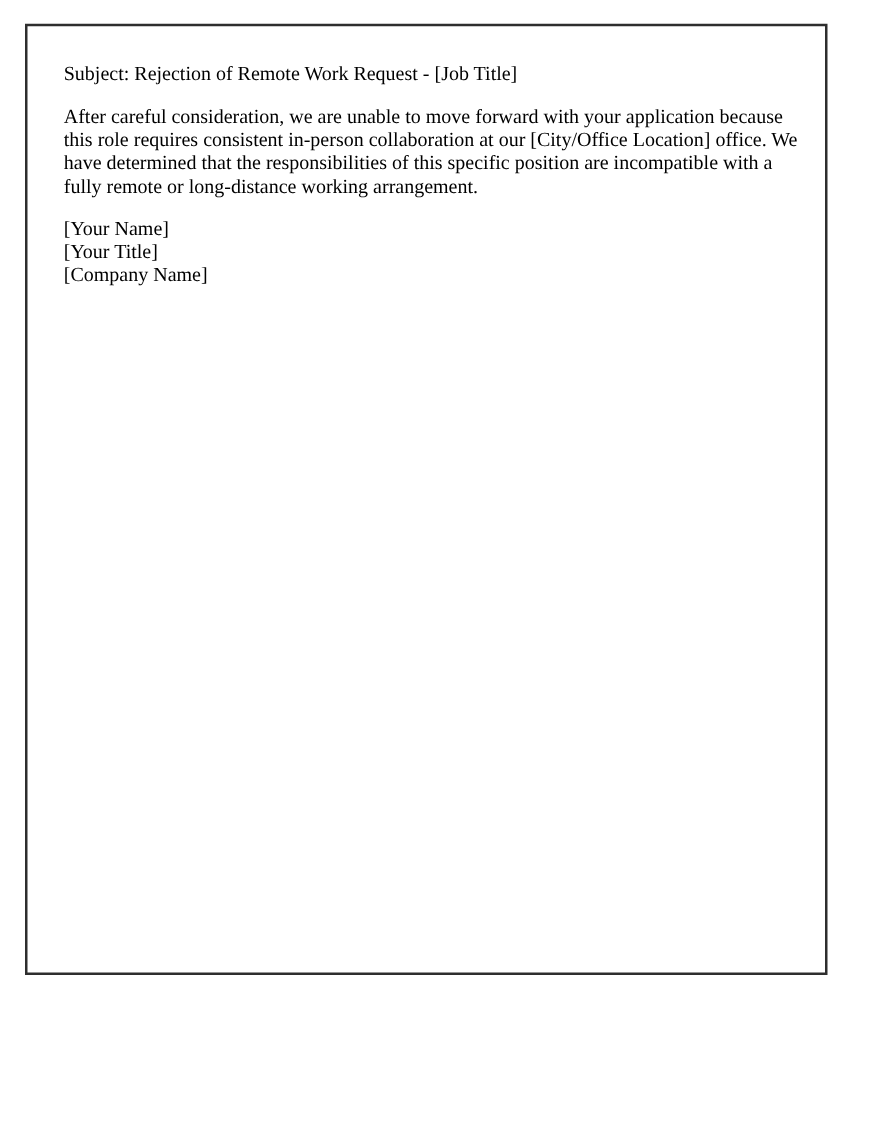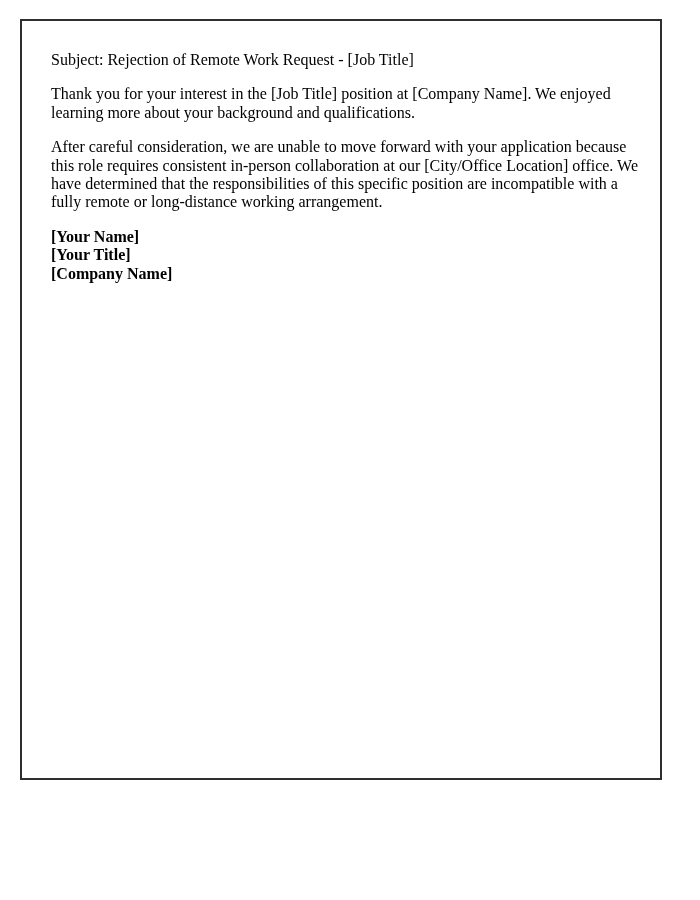--- a/index.html
+++ b/index.html
@@ -25,26 +25,24 @@
     padding: 30px 20px 0 29px;
     font-size: 16px;
     line-height: 1.15;
     color: #000000;
   }
   .letter-frame p {
     margin: 0 0 16px 0;
   }
   .signature {
     white-space: pre-line;
-    font-weight: bold;
   }
 </style>
 </head>
 <body>
 
 <div class="letter-frame">
   <p>Subject: Rejection of Remote Work Request - [Job Title]</p>
-  <p>Thank you for your interest in the [Job Title] position at [Company Name]. We enjoyed learning more about your background and qualifications.</p>
   <p>After careful consideration, we are unable to move forward with your application because this role requires consistent in-person collaboration at our [City/Office Location] office. We have determined that the responsibilities of this specific position are incompatible with a fully remote or long-distance working arrangement.</p>
   <p class="signature">[Your Name]
 [Your Title]
 [Company Name]</p>
 </div>
 
 </body></html>

